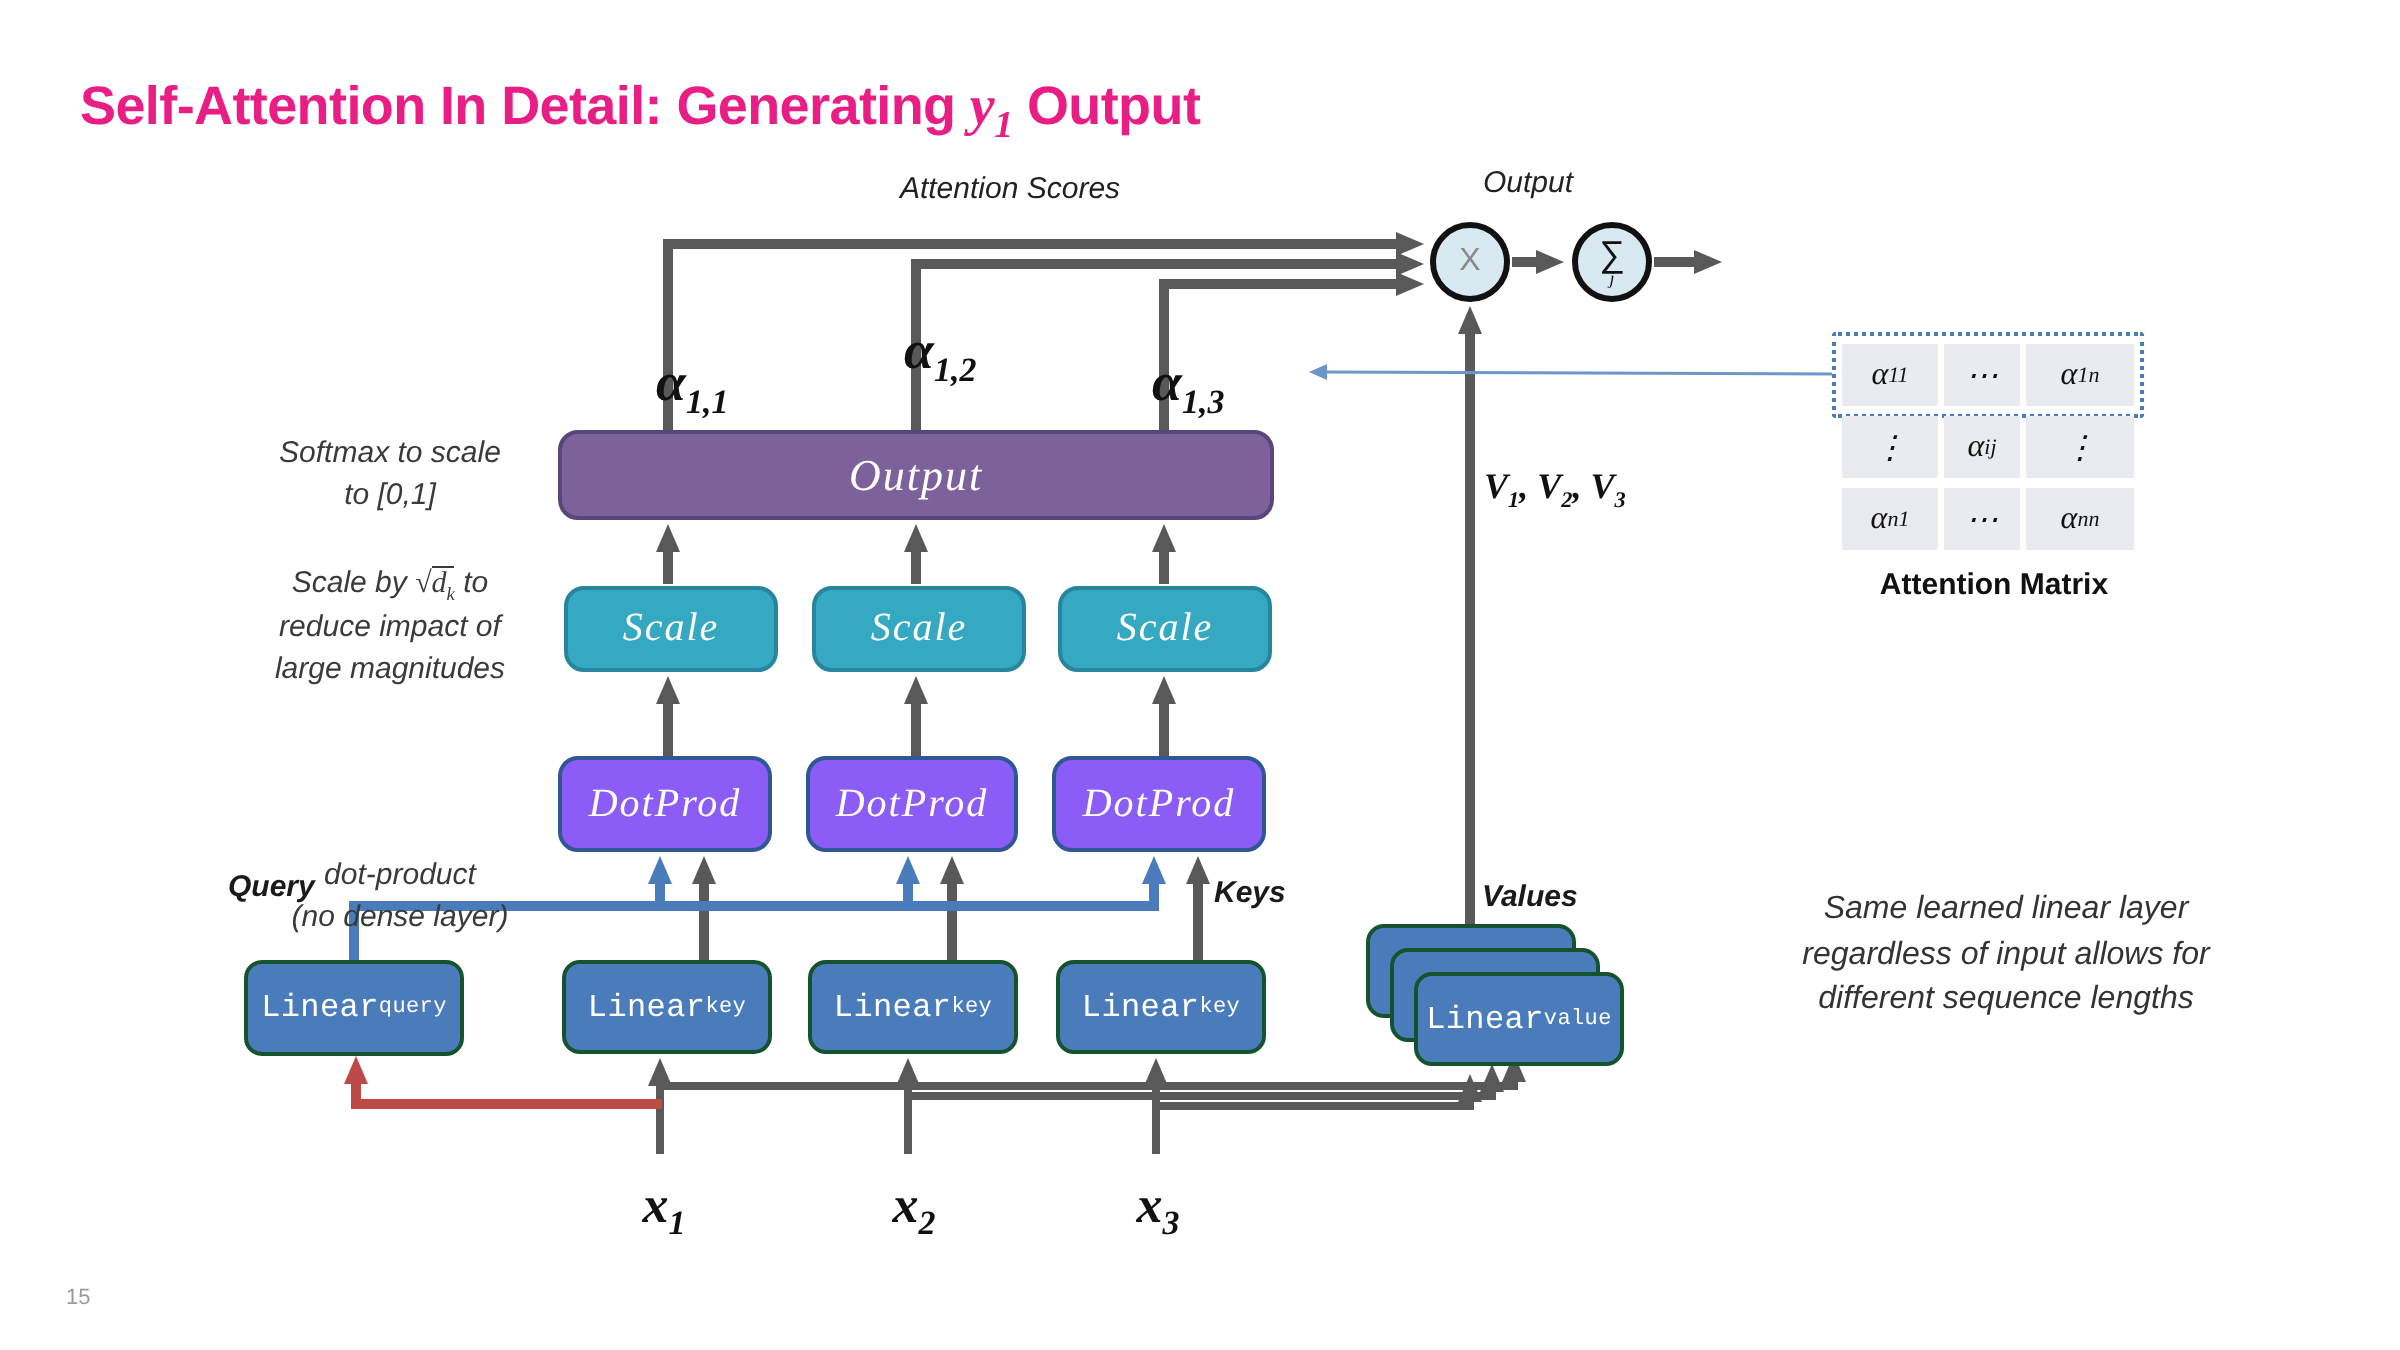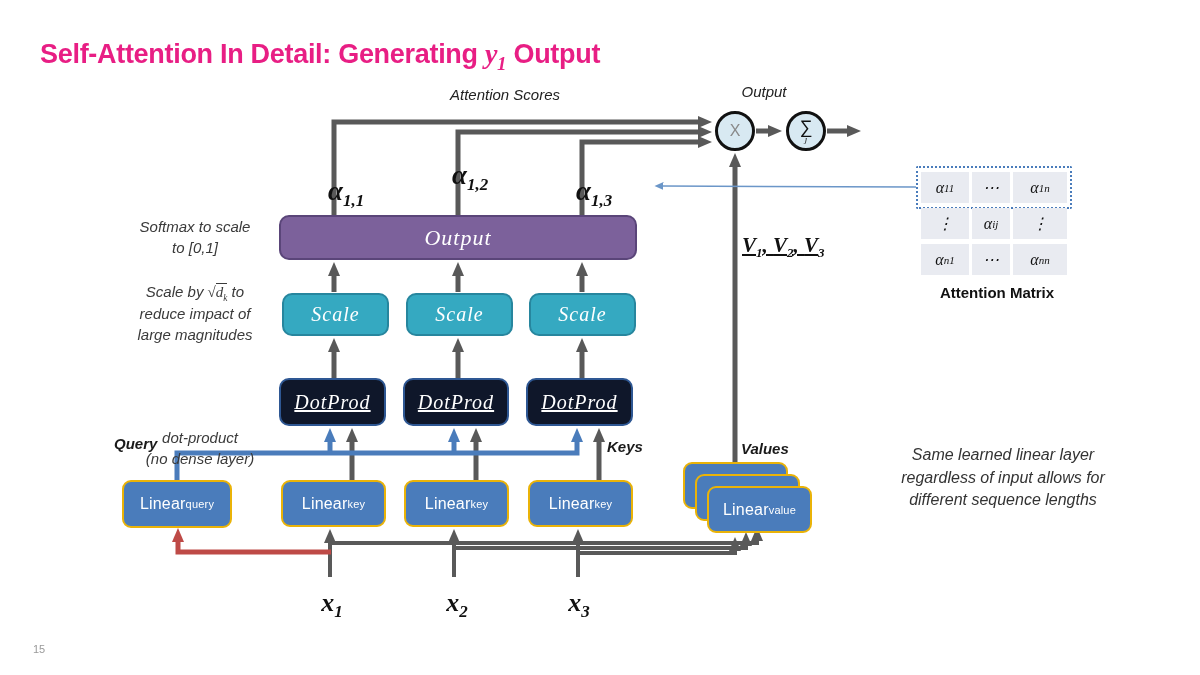--- a/index.html
+++ b/index.html
@@ -22,41 +22,41 @@
   .wirelbl{font-style:italic;font-weight:600;color:#1a1a1a;font-size:15px;white-space:nowrap;}
   .toplbl{font-style:italic;color:#222;font-size:15px;text-align:center;white-space:nowrap;}
   .sqrtd{font-family:"Liberation Serif",serif;}
   .ovl{border-top:1.4px solid #3a3a3a;font-family:"Liberation Serif",serif;margin-top:12px;}
 
   
   .opbox{display:flex;align-items:center;justify-content:center;color:#fff;
          font-family:"Liberation Serif",serif;font-style:italic;letter-spacing:1px;box-sizing:border-box;}
   .softmax{background:#7C619B;border:2px solid #5A4579;border-radius:10px;font-size:22px;}
   .scale{background:#35A9C1;border:2px solid #27869E;border-radius:10px;font-size:20px;}
-  .dotprod{background:#0f172a;border:2px solid #2E5793;border-radius:10px;font-size:20px;text-decoration:underline;}
-  .linear{background:#4A7CBB;border:2px solid #eab308;border-radius:9px;display:flex;align-items:center;
-          justify-content:center;color:#fff;font-size:16px;letter-spacing:0.2px;box-sizing:border-box;}
+  .dotprod{background:#8b5cf6;border:2px solid #2E5793;border-radius:10px;font-size:20px;}
+  .linear{background:#4A7CBB;border:2px solid #14532d;border-radius:9px;display:flex;align-items:center;
+          justify-content:center;color:#fff;font-size:16px;letter-spacing:0.2px;box-sizing:border-box;font-family:Liberation Mono, monospace;}
   .linear sub{font-size:11px;}
 
   
   .circ{width:40px;height:40px;border:3px solid #111;border-radius:50%;background:#D8E9F2;
         box-sizing:border-box;display:flex;flex-direction:column;align-items:center;justify-content:center;}
   .xglyph{font-size:16px;color:#8a8a8a;font-weight:300;line-height:16px;}
   .sigglyph{font-size:18px;color:#111;line-height:15px;}
   .sigsub{font-family:"Liberation Serif",serif;font-style:italic;font-size:9px;color:#111;line-height:8px;}
 
   
   .mathlbl{font-family:"Liberation Serif",serif;font-style:italic;font-weight:bold;color:#111;white-space:nowrap;}
   .alpha{font-size:27px;}
   .alpha sub{font-size:17px;}
   .xin{font-size:26px;text-align:center;}
   .xin sub{font-size:17px;}
   .formula{font-size:27px;}
   .formula sub{font-size:17px;}
-  .vlist{font-size:21px;text-decoration:underline;}
+  .vlist{font-size:18px;}
 
   
   .mgrid{display:grid;grid-template-columns:48px 38px 54px;grid-auto-rows:31px;gap:5px 3px;}
   .mcell{background:#E9EBF1;display:flex;align-items:center;justify-content:center;
          font-family:"Liberation Serif",serif;font-style:italic;font-size:16px;color:#111;}
   .mcell sub{font-size:11px;}
   .mdotted{border:2px dotted #4A7CBB;border-radius:2px;box-sizing:border-box;}
   .mcaption{font-weight:bold;font-size:15px;color:#111;text-align:center;}
 
   .pagenum{font-size:11px;color:#9a9a9a;}

